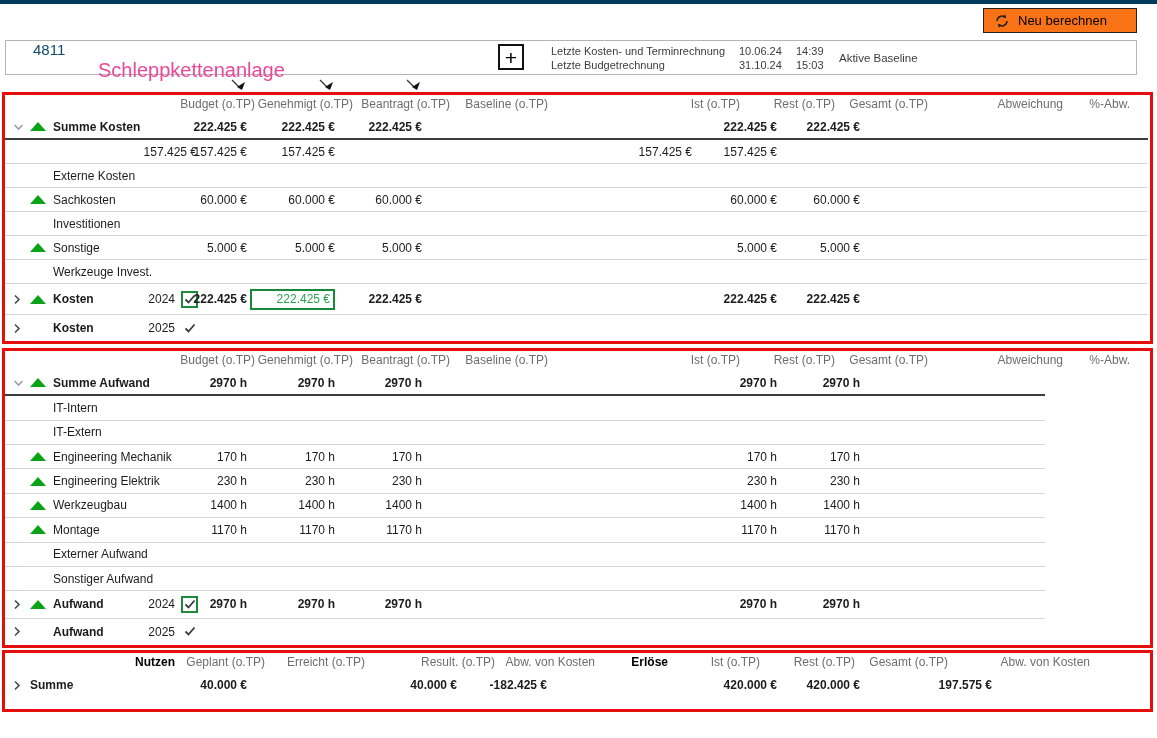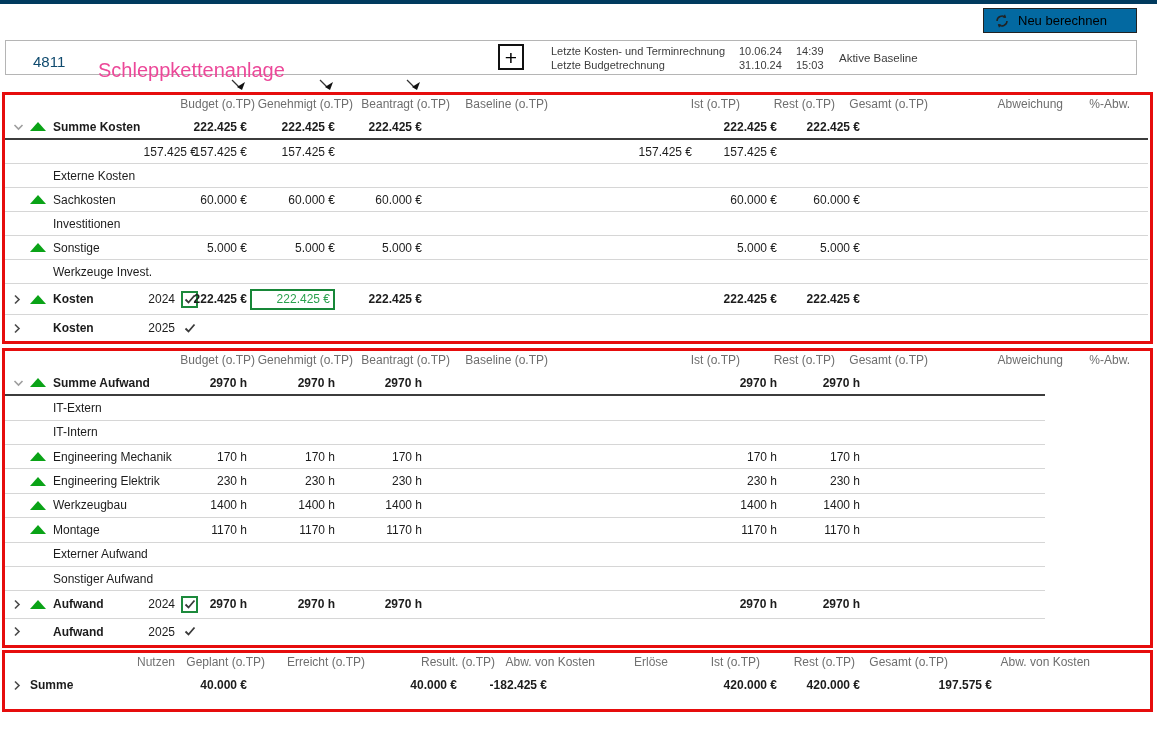--- a/index.html
+++ b/index.html
@@ -2,27 +2,27 @@
 <html><head>
 <meta charset="utf-8">
 <style>
   html,body{margin:0;padding:0;}
   body{width:1157px;height:738px;position:relative;background:#fff;
        font-family:"Liberation Sans",sans-serif;font-size:12px;color:#1c1c1c;overflow:hidden;}
 
   .topbar{position:absolute;top:0;left:0;width:1157px;height:4px;background:#003a5e;}
 
   .recalc{position:absolute;top:8px;left:983px;width:154px;height:25px;border:1px solid #222;
-          background:#0369a1;display:flex;align-items:center;gap:8px;padding:0 10px;
+          background:#f97316;display:flex;align-items:center;gap:8px;padding:0 10px;
           box-sizing:border-box;font-size:13px;font-family:inherit;cursor:pointer;}
   .recalc svg{flex:0 0 auto;}
 
   .hdrbox{position:absolute;top:40px;left:5px;width:1132px;height:35px;border:1px solid #b5b5b5;
           box-sizing:border-box;background:#fff;}
-  .pid{position:absolute;left:27px;top:12px;color:#0f4a6e;font-size:15px;}
+  .pid{position:absolute;left:27px;top:0;color:#0f4a6e;font-size:15px;}
   .pname{position:absolute;left:92px;top:18px;color:#ec4899;font-size:20px;}
   .plusbtn{position:absolute;left:492px;top:3px;width:26px;height:26px;border:2px solid #111;
            background:#fff;display:flex;align-items:center;justify-content:center;
            font-size:21px;line-height:1;box-sizing:border-box;cursor:pointer;padding:0;font-family:inherit;}
   .info{position:absolute;left:545px;top:3px;display:grid;grid-template-columns:188px 57px 45px;
         font-size:11px;line-height:14px;color:#3c3c3c;}
   .baseline{position:absolute;left:833px;top:0;height:33px;display:flex;align-items:center;
             font-size:11.5px;color:#3c3c3c;}
 
   .marker{position:absolute;top:79px;width:16px;height:13px;}
@@ -42,21 +42,21 @@
   .t3 .row{grid-template-columns:110px 55px 80px 90px 120px 90px 63px 82px 85px 83px 132px;}
   .row.hdr{flex:0 0 20px;border-bottom:none;color:#6e6e6e;align-items:end;padding-bottom:2px;gap:10px;}
   .row.dark{border-bottom:2px solid #3c3c3c;}
   .row.nod{border-bottom:none;}
   .t3 .row{flex:0 0 24px;}
   .t3 .row.hdr{flex:0 0 20px;}
 
   .c{display:flex;align-items:center;justify-content:flex-end;white-space:nowrap;
      padding-right:3px;box-sizing:border-box;height:100%;}
   .hdr .c{padding-right:5px;}
-  .hb{color:#737373;font-weight:normal;}
+  .hb{color:#000000;font-weight:bold;}
   .b{font-weight:bold;}
   .name{justify-content:flex-start;padding-left:8px;padding-right:0;}
   .ic{width:17px;display:flex;align-items:center;justify-content:flex-start;cursor:pointer;flex:0 0 17px;}
   .tri{width:0;height:0;border-left:8px solid transparent;border-right:8px solid transparent;
        border-bottom:9px solid #0aa317;margin-right:7px;flex:0 0 16px;box-sizing:border-box;}
   .tri.off{border:none;height:0;}
   .yr{margin-left:auto;font-weight:normal;}
   .cb{width:17px;height:17px;border:2px solid #1d8a3c;box-sizing:border-box;margin:0 2px 0 6px;
       display:flex;align-items:center;justify-content:center;cursor:pointer;flex:0 0 17px;background:#fff;}
   .cp{width:17px;height:17px;margin:0 2px 0 6px;display:flex;align-items:center;justify-content:center;
@@ -338,37 +338,37 @@
         <div class="c v b"></div>
         <div class="c v b">2970 h</div>
         <div class="c v b">2970 h</div>
         <div class="c v b"></div>
         <div class="c v b"></div>
       </div>
       <div class="row">
         <div class="c name">
           <div class="ic"></div>
           <div class="tri off"></div>
+          <div class="nm">IT-Intern</div>
+        </div>
+        <div class="c v"></div>
+        <div class="c v"></div>
+        <div class="c v"></div>
+        <div class="c v"></div>
+        <div class="c v"></div>
+        <div class="c v"></div>
+        <div class="c v"></div>
+        <div class="c v"></div>
+        <div class="c v"></div>
+      </div>
+      <div class="row">
+        <div class="c name">
+          <div class="ic"></div>
+          <div class="tri off"></div>
           <div class="nm">IT-Extern</div>
-        </div>
-        <div class="c v"></div>
-        <div class="c v"></div>
-        <div class="c v"></div>
-        <div class="c v"></div>
-        <div class="c v"></div>
-        <div class="c v"></div>
-        <div class="c v"></div>
-        <div class="c v"></div>
-        <div class="c v"></div>
-      </div>
-      <div class="row">
-        <div class="c name">
-          <div class="ic"></div>
-          <div class="tri off"></div>
-          <div class="nm">IT-Intern</div>
         </div>
         <div class="c v"></div>
         <div class="c v"></div>
         <div class="c v"></div>
         <div class="c v"></div>
         <div class="c v"></div>
         <div class="c v"></div>
         <div class="c v"></div>
         <div class="c v"></div>
         <div class="c v"></div>

